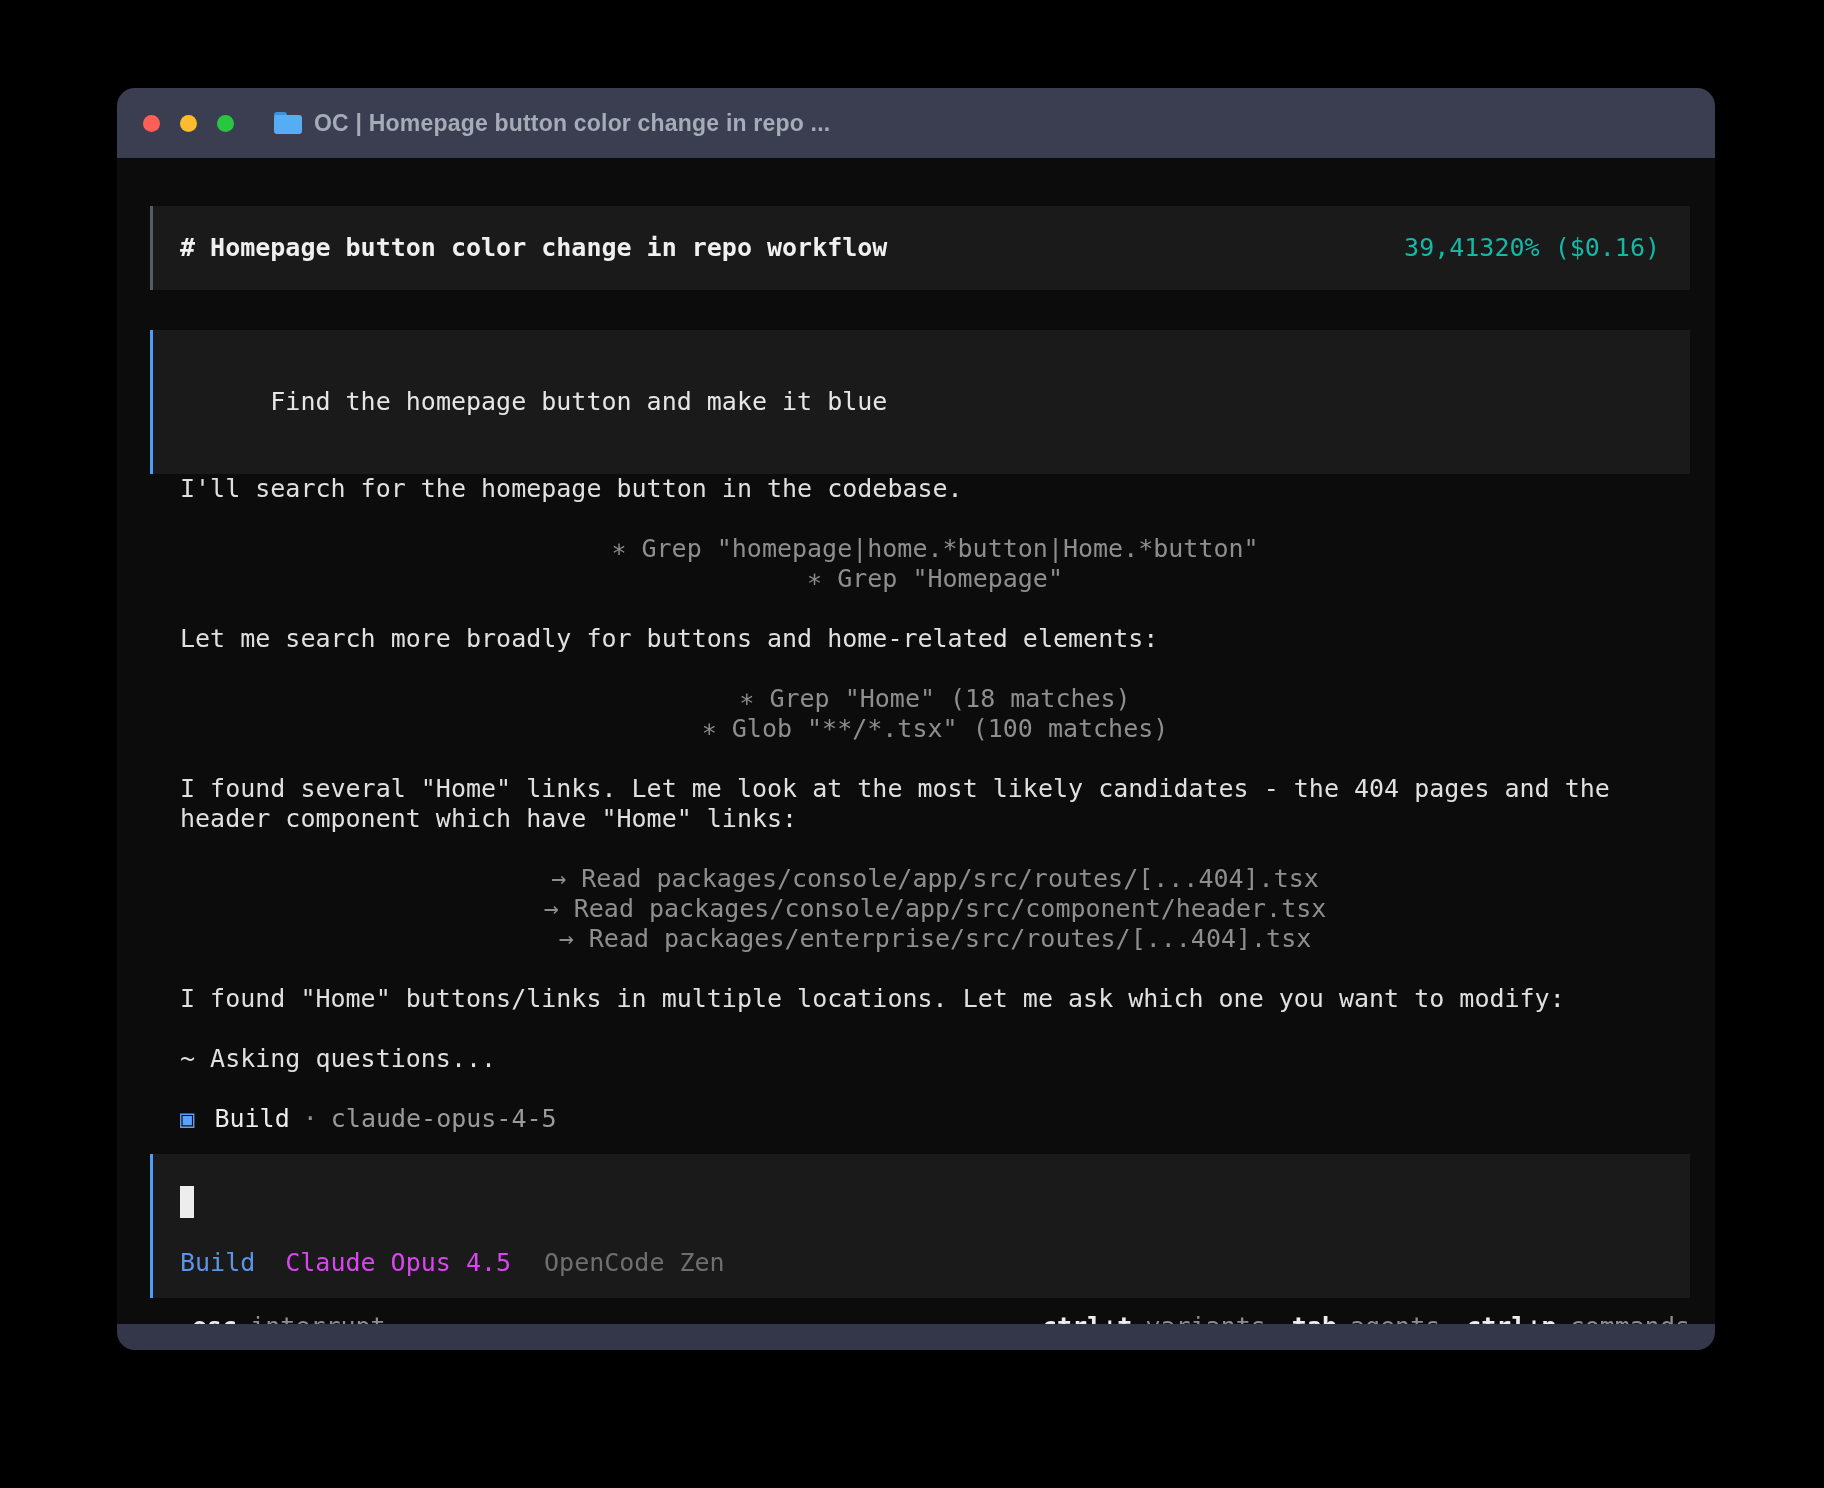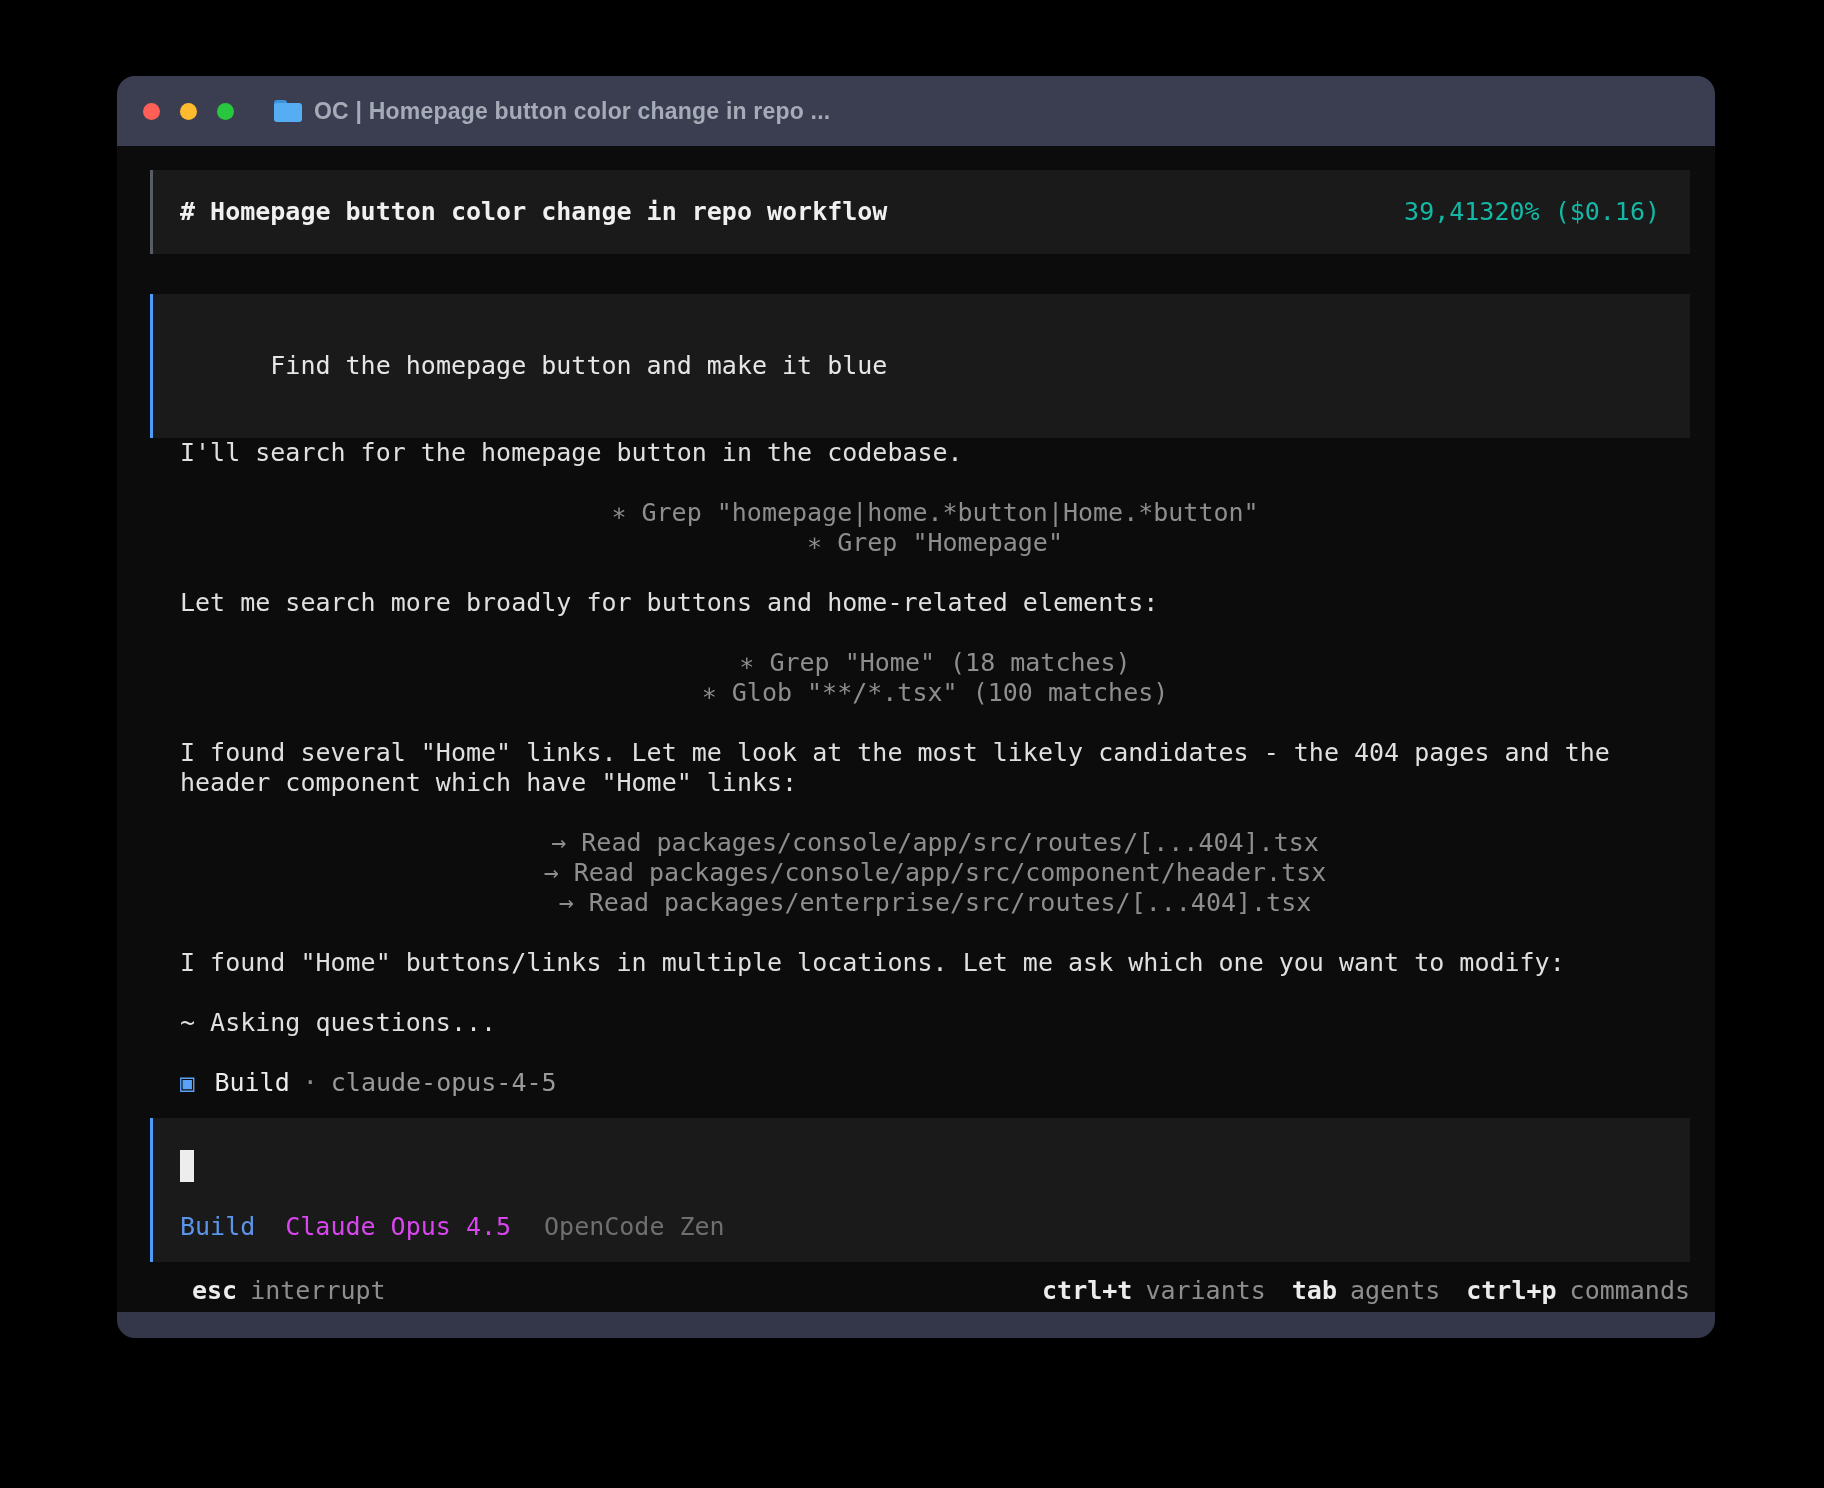--- a/index.html
+++ b/index.html
@@ -1,20 +1,20 @@
 <!DOCTYPE html>
 <html><head>
 <meta charset="utf-8">
 <style>
   * { margin: 0; padding: 0; box-sizing: border-box; }
   html, body { width: 1824px; height: 1488px; background: #000000; overflow: hidden; }
   body { font-family: "DejaVu Sans Mono", monospace; }
 
   .window {
-    position: absolute; left: 117px; top: 76px;
+    position: absolute; left: 117px; top: 88px;
     width: 1598px; height: 1262px;
     border-radius: 18px; background: #0c0c0c; overflow: hidden;
   }
 
   
   .titlebar {
     position: absolute; top: 0; left: 0; right: 0; height: 70px;
     background: #3a3e50; display: flex; align-items: center; padding-left: 26px;
   }
   .traffic { display: flex; align-items: center; gap: 20px; }
@@ -40,21 +40,21 @@
   
   .term-body {
     position: absolute; top: 70px; left: 0; right: 0; bottom: 26px;
     background: #0c0c0c; padding: 24px 25px 0 33px; overflow: hidden;
     font-size: 25px; line-height: 30px; color: #e6e6e6;
   }
   .bottom-strip {
     position: absolute; bottom: 0; left: 0; right: 0; height: 26px; background: #333749;
   }
 
-  .block { background: #1a1a1a; padding: 27px 30px 27px 27px; white-space: pre; }
+  .block { background: #1a1a1a; padding: 27px 30px 27px 27px; white-space: pre; margin-top: 24px; }
   .block.gray-border { border-left: 3px solid #585d64; }
   .block.blue-border { border-left: 3px solid #4f9cf8; }
 
   .session-header { display: flex; justify-content: space-between; align-items: center; }
   .session-title { font-weight: bold; color: #f0f0f0; }
   .session-stats { color: #14b8a6; display: flex; }
 
   .user-block { margin-top: 40px; color: #e6e6e6; }
 
   .transcript { padding-left: 30px; }

